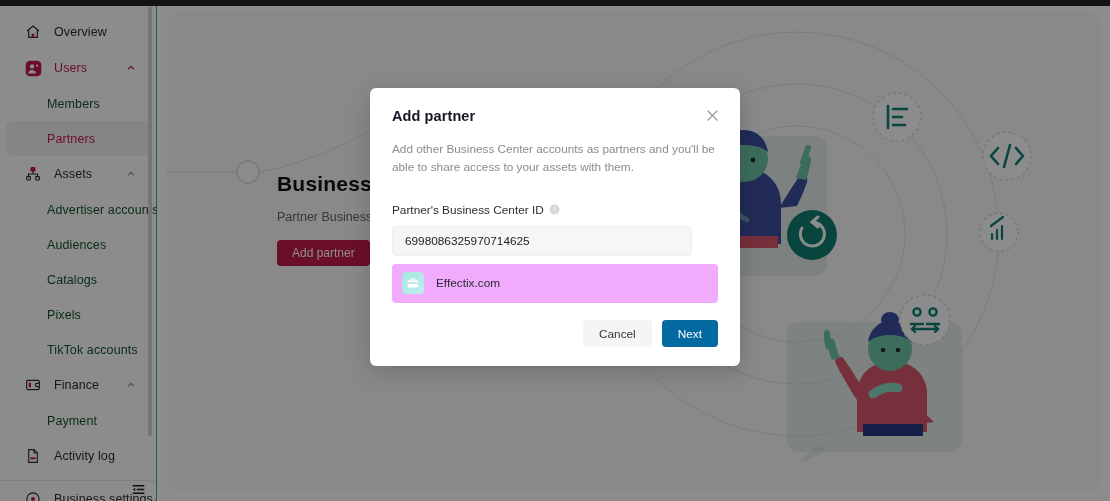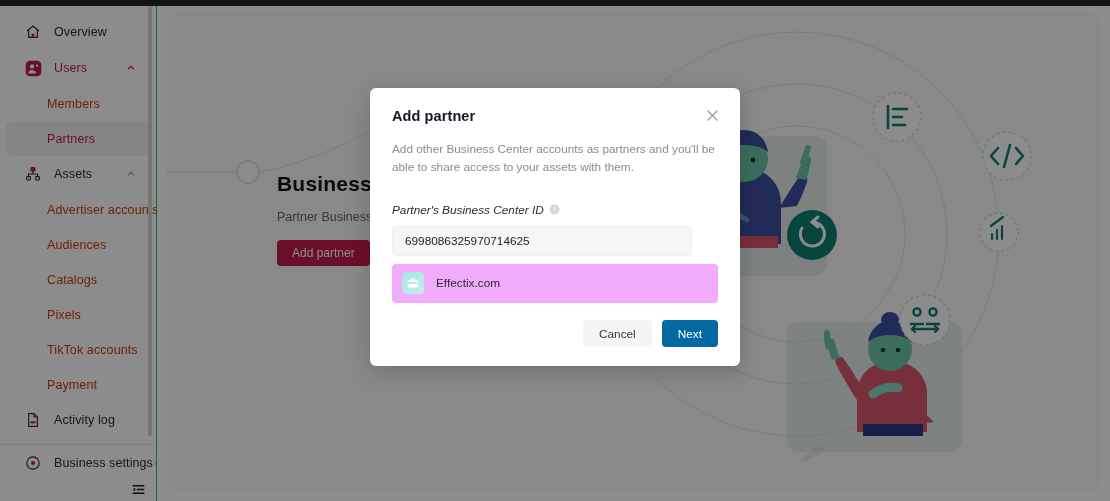--- a/index.html
+++ b/index.html
@@ -89,21 +89,21 @@
     display: flex;
     align-items: center;
     height: 35px;
     padding-left: 41px;
     margin: 0 6px;
     border-radius: 6px;
     cursor: pointer;
   }
   .sub-item .sub-label {
     font-size: 12.5px;
-    color: #c2410c;
+    color: #14532d;
     letter-spacing: .1px;
     white-space: nowrap;
   }
   .sub-item.selected { background: #f3f3f5; }
   .sub-item.selected .sub-label { color: #c31b4c; }
 
   .sidebar-divider {
     height: 1px;
     background: #e9e9e9;
     margin: 6px 0 0 0;
@@ -245,21 +245,20 @@
   }
 
   .field-label-row {
     display: flex;
     align-items: center;
     margin-top: 26px;
   }
   .field-label {
     font-size: 11.8px;
     color: #2b2c33;
-    font-style: italic;
   }
   .help-icon {
     margin-left: 5px;
     width: 11px; height: 11px;
     display: flex;
     align-items: center;
     justify-content: center;
   }
 
   .text-input {
@@ -406,20 +405,35 @@
       <div class="sub-item">
         <span class="sub-label">Catalogs</span>
       </div>
       <div class="sub-item">
         <span class="sub-label">Pixels</span>
       </div>
       <div class="sub-item">
         <span class="sub-label">TikTok accounts</span>
       </div>
 
+      <div class="nav-item">
+        <span class="nav-ico">
+          <svg width="16" height="16" viewBox="0 0 24 24" fill="none" stroke="#2c2c2c" stroke-width="1.7">
+            <rect x="2.5" y="5" width="19" height="14" rx="2"></rect>
+            <rect x="5.5" y="8.5" width="3.5" height="7" fill="#c31b4c" stroke="none"></rect>
+            <path d="M21.5 9.5h-3.5a2.5 2.5 0 0 0 0 5h3.5"></path>
+          </svg>
+        </span>
+        <span class="nav-label">Finance</span>
+        <span class="caret">
+          <svg width="10" height="10" viewBox="0 0 12 12" fill="none" stroke="#9a9a9a" stroke-width="1.4">
+            <path d="M2.5 7.5 6 4l3.5 3.5"></path>
+          </svg>
+        </span>
+      </div>
 
       <div class="sub-item">
         <span class="sub-label">Payment</span>
       </div>
 
       <div class="nav-item">
         <span class="nav-ico">
           <svg width="16" height="16" viewBox="0 0 24 24" fill="none" stroke="#2c2c2c" stroke-width="1.7">
             <path d="M5.5 2.5h8l5 5v14h-13z"></path>
               <path d="M13.5 2.5v5h5"></path>

